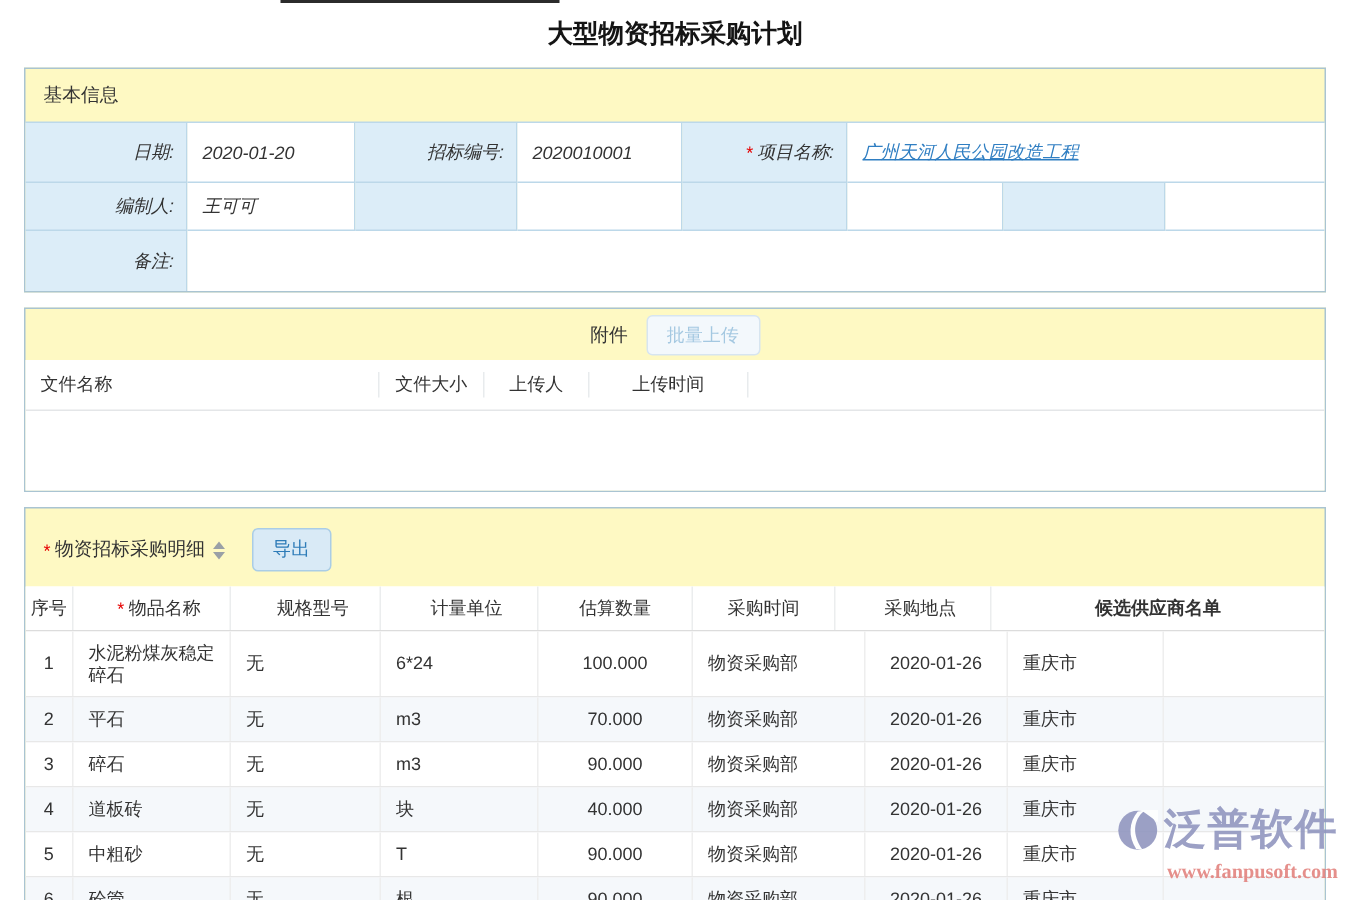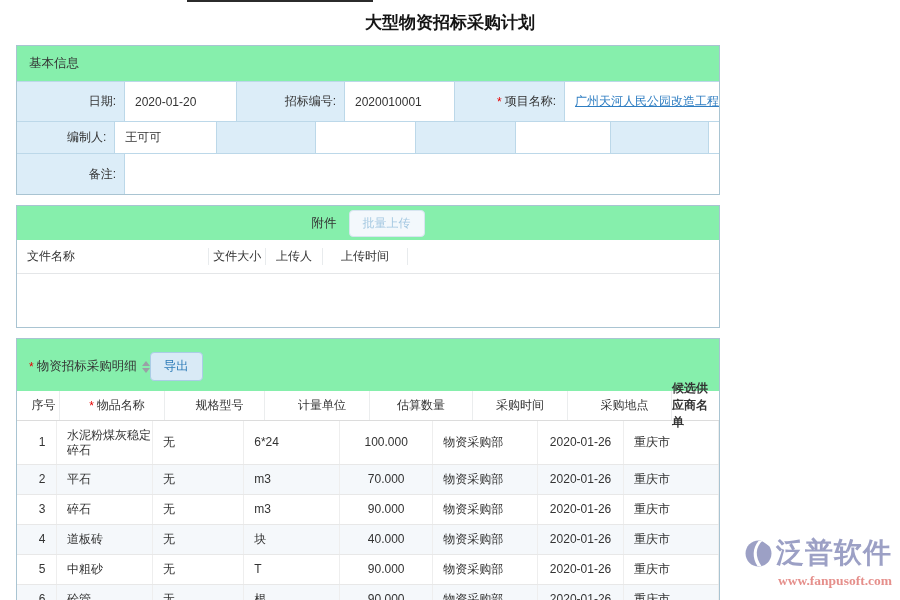--- a/index.html
+++ b/index.html
@@ -17,26 +17,26 @@
     text-align: center;
     font-size: 17px;
     font-weight: bold;
     color: #141414;
     padding-top: 11px;
     height: 45px;
   }
   .panel {
     margin: 0 16px 10px 16px;
     border: 1px solid #a9c4d2;
-    background: #86efac;
-    width: 704px;
+    background: #fef9c3;
+    width: 868px;
   }
   
   .bi-head { padding: 9px 12px; font-size: 12.5px; color: #333; border-bottom: 1px solid #bcd8e9; }
-  .bi-row { display: flex; }
+  .bi-row { display: flex; font-style: italic; }
   .bi-cell {
     border-right: 1px solid #bcd8e9;
     border-bottom: 1px solid #bcd8e9;
     display: flex; align-items: center;
     min-height: 100%;
   }
   .bi-row:last-child .bi-cell { border-bottom: none; }
   .bi-cell:last-child { border-right: none; }
   .lbl { background: #dcedf8; justify-content: flex-end; padding-right: 8px; color: #333; }
   .val { background: #ffffff; justify-content: flex-start; padding-left: 10px; }
@@ -66,32 +66,32 @@
   .att-body { background: #fff; height: 53px; }
   
   .det-panel { height: 265px; overflow: hidden; margin-bottom: 0; }
   .det-head { display: flex; align-items: center; padding: 13px 12px 10px 12px; }
   .det-title { font-size: 12.5px; color: #333; }
   .sort-icon { display: inline-flex; flex-direction: column; gap: 2px; margin-left: 5px; cursor: pointer; }
   .sort-icon i { width: 0; height: 0; border-left: 4px solid transparent; border-right: 4px solid transparent; }
   .sort-icon .up { border-bottom: 5px solid #9aa0a6; }
   .sort-icon .down { border-top: 5px solid #9aa0a6; }
   .btn-export {
-    background: #d9eaf6; border: 1px solid #aacde6; border-radius: 4px;
+    margin-left: 18px; background: #d9eaf6; border: 1px solid #aacde6; border-radius: 4px;
     color: #2e7cb8; font-size: 12.5px; padding: 5px 13px; cursor: pointer; font-family: inherit;
   }
   .det-table { background: #fff; }
   .det-header-row { display: flex; height: 30px; background: #fff; border-bottom: 1px solid #dcdcdc; color: #333; }
   .det-hcell { display: flex; align-items: center; justify-content: center; border-right: 1px solid #ebedee; }
   .det-hcell:last-child, .det-cell:last-child { border-right: none; font-weight: bold; }
   .det-row { display: flex; height: 30px; border-bottom: 1px solid #e8e8e8; background: #fff; }
   .det-row.alt { background: #f5f8fb; }
   .det-row.tall { height: 44px; }
   .det-cell { display: flex; align-items: center; border-right: 1px solid #eeeeee; line-height: 1.25; }
-  .c0 { width: 32px; justify-content: center; margin-left: 11px; }
+  .c0 { width: 32px; justify-content: center; }
   .c1 { width: 105px; padding-left: 10px; }
   .c2 { width: 100px; padding-left: 10px; }
   .c3 { width: 105px; padding-left: 10px; }
   .c4 { width: 103px; justify-content: center; }
   .c5 { width: 115px; padding-left: 10px; }
   .c6 { width: 95px; justify-content: center; }
   .c7 { width: 104px; padding-left: 10px; }
   .c8 { flex: 1; }
   
   .watermark { position: absolute; right: 8px; bottom: 11px; text-align: right; opacity: 0.88; }

